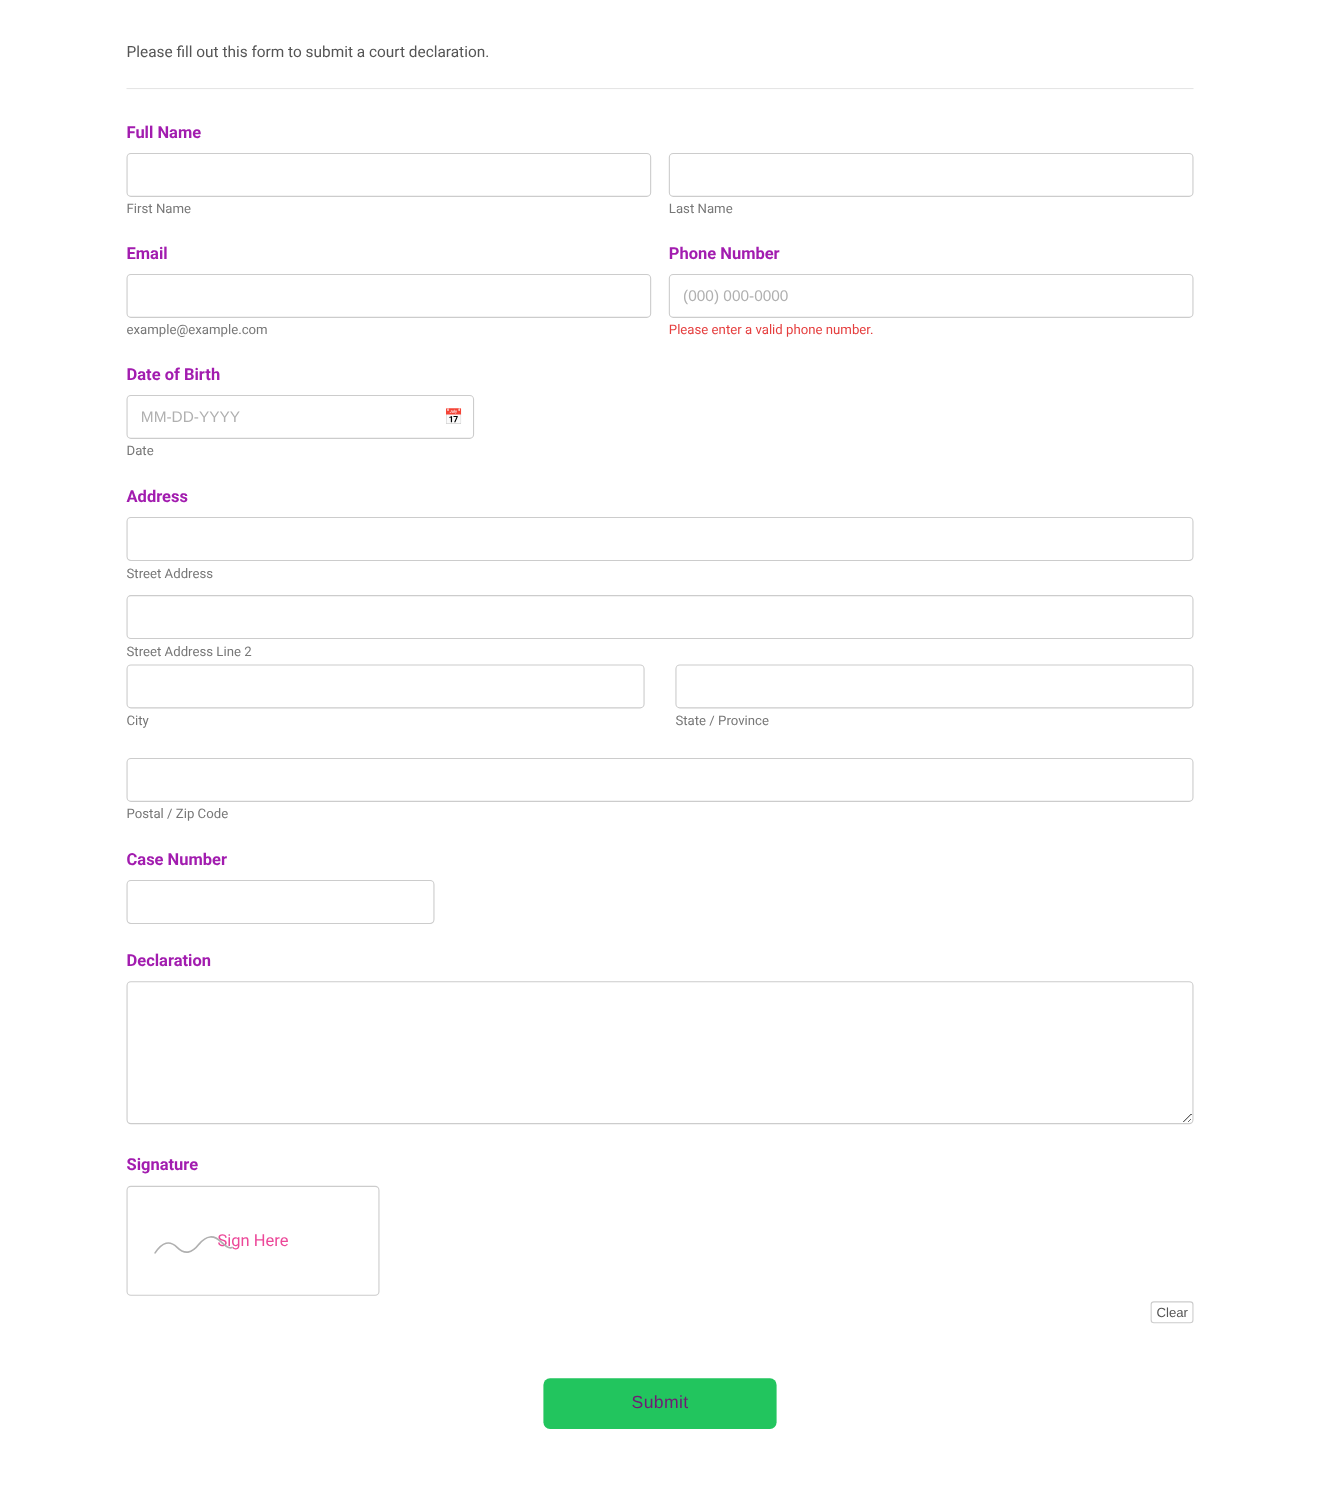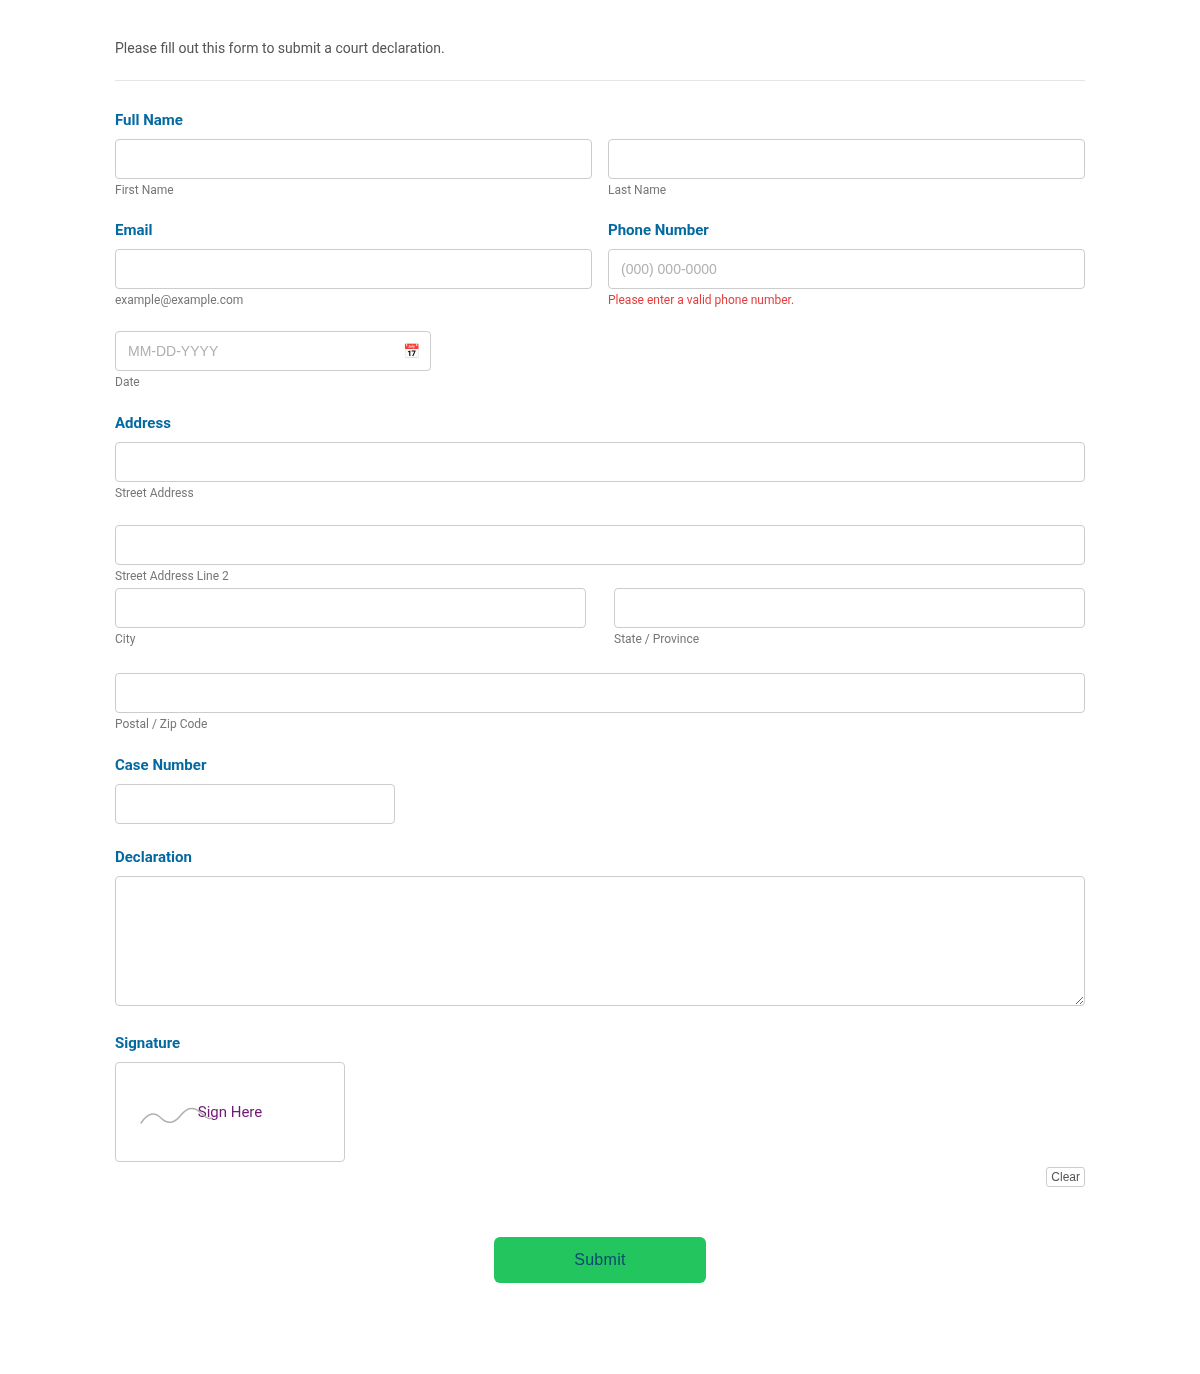--- a/index.html
+++ b/index.html
@@ -39,21 +39,21 @@
       color: #555;
     }
 
     .form-section {
       margin-top: 28px;
     }
 
     .section-label {
       font-size: 15px;
       font-weight: 700;
-      color: #0369a1;
+      color: #a21caf;
       margin-bottom: 10px;
       display: block;
     }
 
     .form-row {
       display: flex;
       gap: 16px;
       margin-bottom: 4px;
     }
 
@@ -144,21 +144,21 @@
       position: relative;
       background: #fff;
       overflow: hidden;
     }
 
     .signature-placeholder {
       position: absolute;
       top: 50%;
       left: 50%;
       transform: translate(-50%, -50%);
-      color: #701a75;
+      color: #ec4899;
       font-size: 15px;
       pointer-events: none;
       white-space: nowrap;
     }
 
     .signature-scribble {
       position: absolute;
       bottom: 28px;
       left: 20px;
     }
@@ -182,21 +182,21 @@
     }
 
     .submit-row {
       display: flex;
       justify-content: center;
       margin-top: 50px;
     }
 
     .submit-btn {
       background: #22c55e;
-      color: #0c4a6e;
+      color: #701a75;
       border: none;
       border-radius: 6px;
       padding: 14px 80px;
       font-size: 16px;
       font-weight: 500;
       cursor: pointer;
       letter-spacing: 0.3px;
     }
 
     .mt-section {
@@ -247,36 +247,37 @@
         </div>
         <div class="form-col">
           <span class="section-label">Phone Number</span>
           <input type="tel" class="form-input" placeholder="(000) 000-0000" style="">
           <span class="field-error">Please enter a valid phone number.</span>
         </div>
       </div>
     </div>
 
     <div class="form-section mt-section">
+      <span class="section-label">Date of Birth</span>
       <div class="date-input-wrapper">
         <input type="text" class="form-input" placeholder="MM-DD-YYYY" style="">
         <span class="date-icon">📅</span>
       </div>
       <span class="field-hint">Date</span>
     </div>
 
     <div class="form-section mt-section address-section">
       <span class="section-label">Address</span>
 
       <div class="address-field">
         <input type="text" class="form-input" style="">
         <span class="field-hint">Street Address</span>
       </div>
 
-      <div class="address-field mt-section" style="">
+      <div class="address-field mt-section" style="margin-top: 12px;">
         <input type="text" class="form-input" style="">
         <span class="field-hint">Street Address Line 2</span>
       </div>
 
       <div class="address-sub-row">
         <div class="form-col">
           <input type="text" class="form-input" style="">
           <span class="field-hint">City</span>
         </div>
         <div class="form-col">

